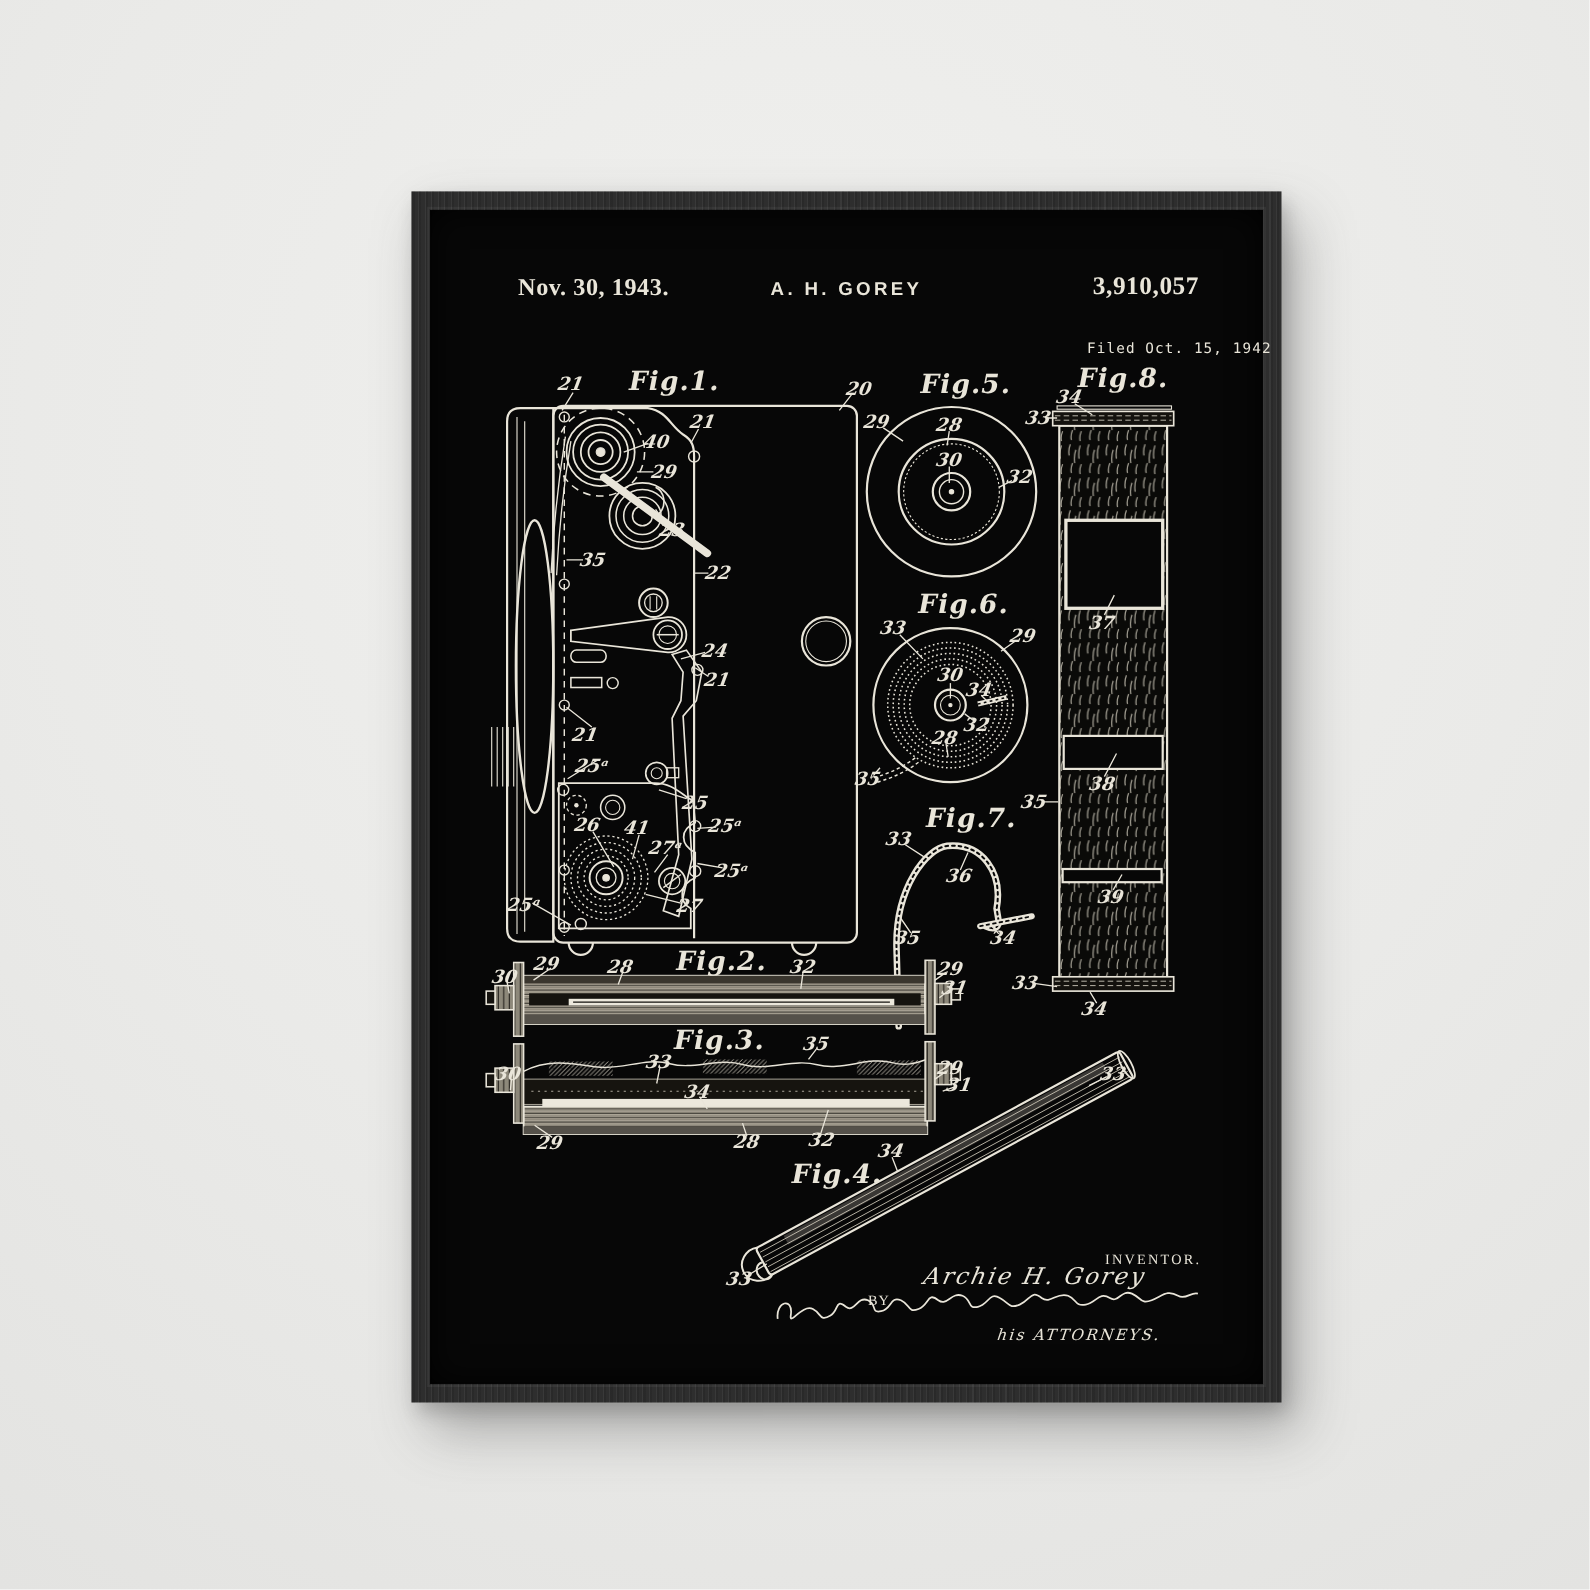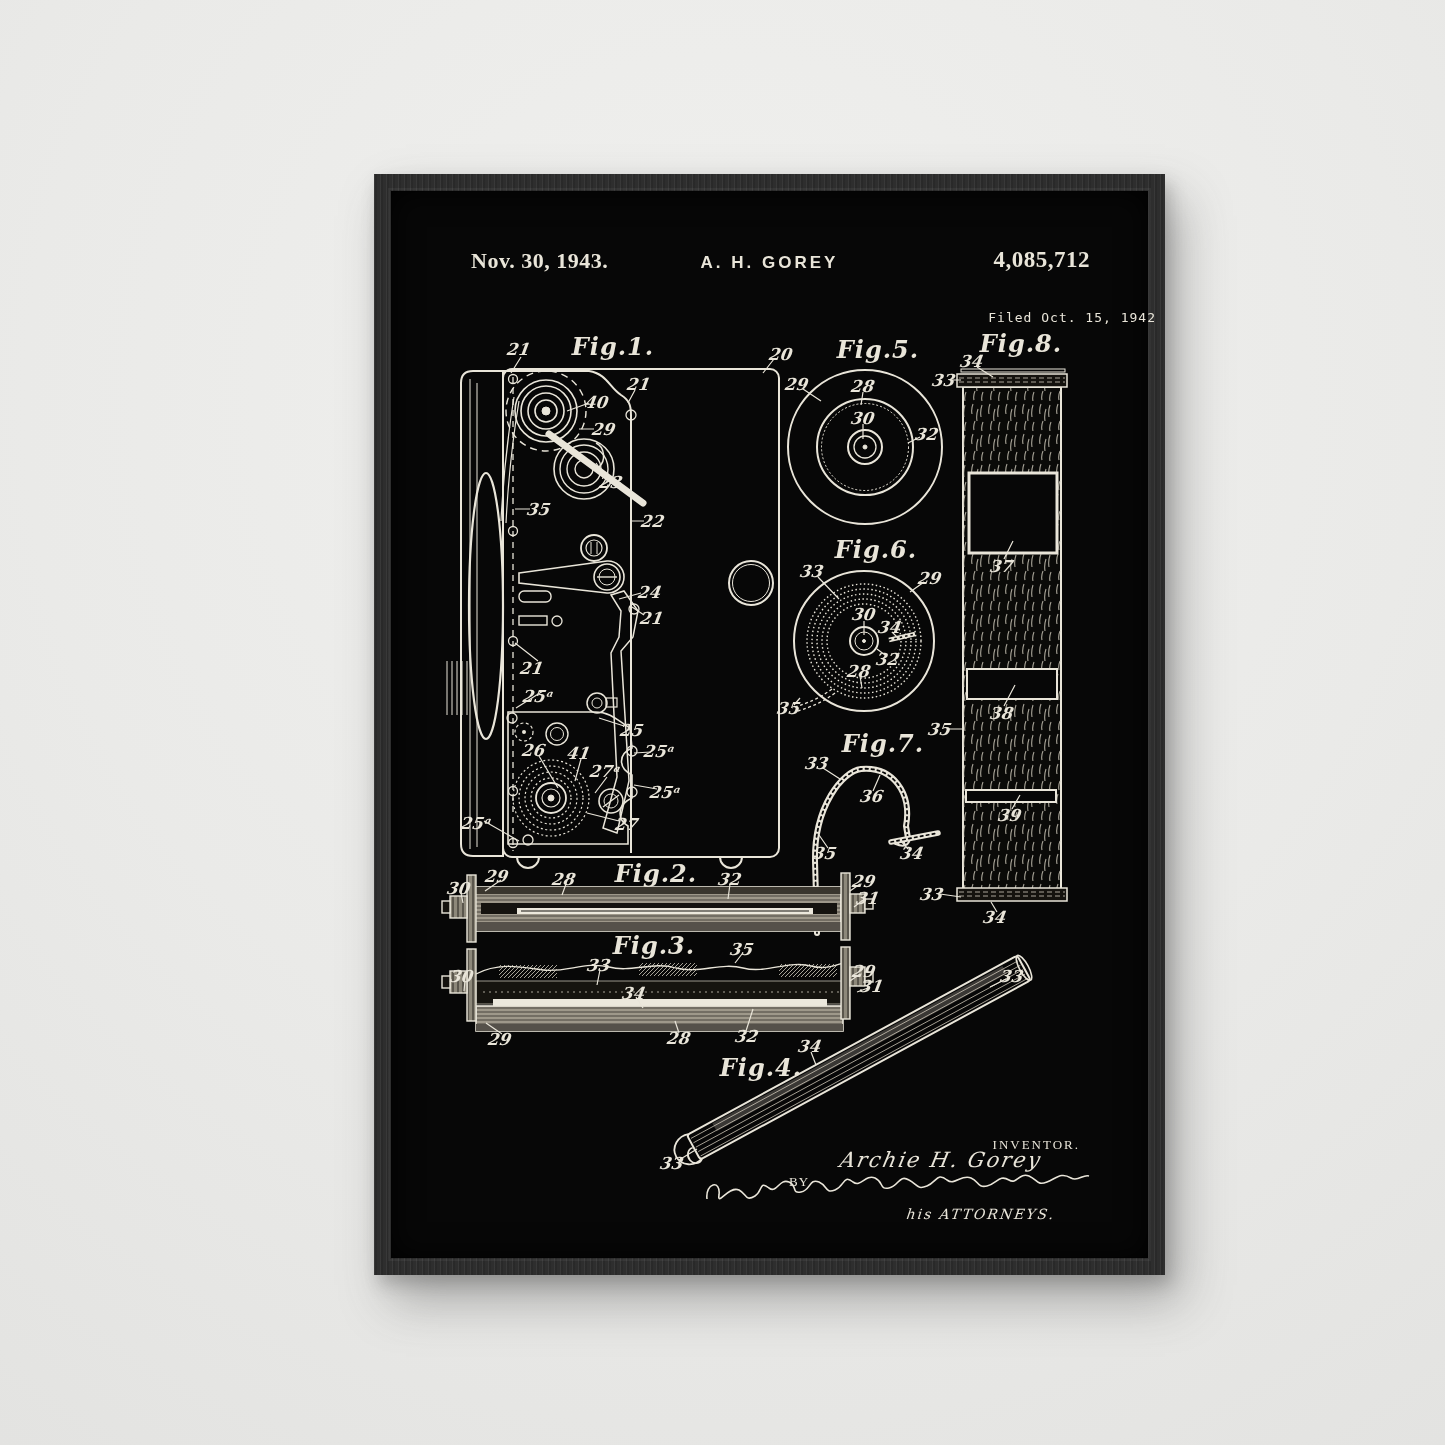--- a/index.html
+++ b/index.html
@@ -18,21 +18,21 @@
   .abs{position:absolute;}
   .hdr-date{left:80px;top:57px;font:bold 22px "Liberation Serif",serif;letter-spacing:.5px;}
   .hdr-name{left:0;top:62px;width:757px;text-align:center;font:bold 17px "Liberation Sans",sans-serif;letter-spacing:3px;}
   .hdr-number{right:58px;top:56px;font:bold 23px "Liberation Serif",serif;letter-spacing:.5px;}
   .hdr-title{left:0;top:93px;width:765px;text-align:center;font:13px "DejaVu Sans Mono",monospace;letter-spacing:1px;}
   .hdr-filed{left:0;top:119px;width:765px;text-align:right;font:13px "DejaVu Sans Mono",monospace;letter-spacing:1px;}
   .fig-title{position:absolute;transform:translate(-50%,-50%);white-space:nowrap;
              font:italic bold 24px "DejaVu Serif",serif;letter-spacing:1px;}
   .ref-num{position:absolute;transform:translate(-50%,-50%) skewX(-10deg);white-space:nowrap;
            font:italic 600 16.5px "DejaVu Serif",serif;}
-  .inventor-label{right:68px;top:946px;font:13px "Liberation Serif",serif;letter-spacing:2px;}
+  .inventor-label{right:56px;top:946px;font:13px "Liberation Serif",serif;letter-spacing:2px;}
   .inventor-sig{left:400px;top:957px;width:300px;text-align:center;
                 font:italic 21px "DejaVu Serif",serif;letter-spacing:2px;transform:skewX(-12deg);}
   .by-label{left:398px;top:983px;font:13px "Liberation Serif",serif;letter-spacing:1px;}
   .attorneys-label{left:480px;top:1015px;width:220px;text-align:center;
                    font:italic 14px "DejaVu Serif",serif;letter-spacing:2px;transform:skewX(-8deg);}
   svg#art{position:absolute;left:0;top:0;}
 </style>
 </head>
 <body>
 
@@ -231,21 +231,21 @@
           <path d="M420,861 L425,874 M615,788 L599,796 M288,969 L306,958" fill="none"></path>
         </g>
 
         <g fill="none" stroke="#e9e5d9" stroke-width="1.6">
           <path d="M316,1008 c-2,-16 14,-20 12,-4 c-2,12 10,-10 20,-5 c8,4 6,12 16,6 c8,-5 4,-16 14,-8 c8,6 10,-10 20,-6 c9,4 2,12 12,10 c10,-2 8,-14 18,-10 c9,4 6,12 16,8 c10,-4 8,-16 18,-8 c8,6 12,-8 22,-4 c9,4 4,12 14,10 c10,-2 10,-14 20,-8 c9,5 8,10 18,6 c10,-4 10,-14 20,-6 c8,6 14,-6 24,-2 c8,3 6,10 16,8 c10,-2 12,-12 22,-6 c8,5 10,-8 20,-4 c9,4 8,10 18,6 c10,-4 14,-10 24,-4 c7,4 12,-4 18,-2"></path>
         </g>
       </svg>
 
       <div class="abs hdr-date">Nov. 30, 1943.</div>
       <div class="abs hdr-name">A. H. GOREY</div>
-      <div class="abs hdr-number">4,085,712</div>
+      <div class="abs hdr-number">3,910,057</div>
       <div class="abs hdr-filed">Filed Oct. 15, 1942</div>
 
       <div id="figure-titles">
           <div class="fig-title" style="left: 222px; top: 155px;">Fig.1.</div>
           <div class="fig-title" style="left: 487px; top: 158px;">Fig.5.</div>
           <div class="fig-title" style="left: 630px; top: 152px;">Fig.8.</div>
           <div class="fig-title" style="left: 485px; top: 358px;">Fig.6.</div>
           <div class="fig-title" style="left: 492px; top: 552px;">Fig.7.</div>
           <div class="fig-title" style="left: 265px; top: 682px;">Fig.2.</div>
           <div class="fig-title" style="left: 263px; top: 754px;">Fig.3.</div>

